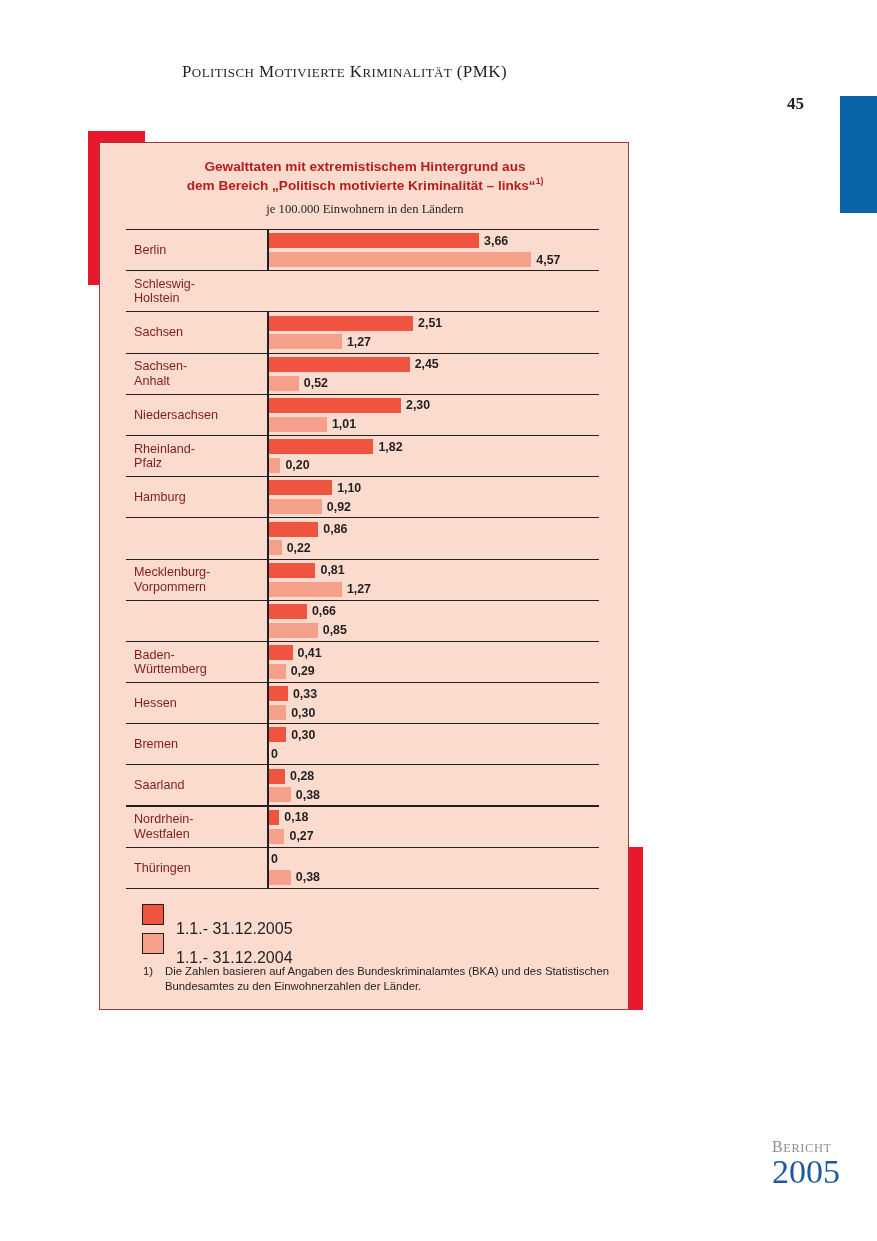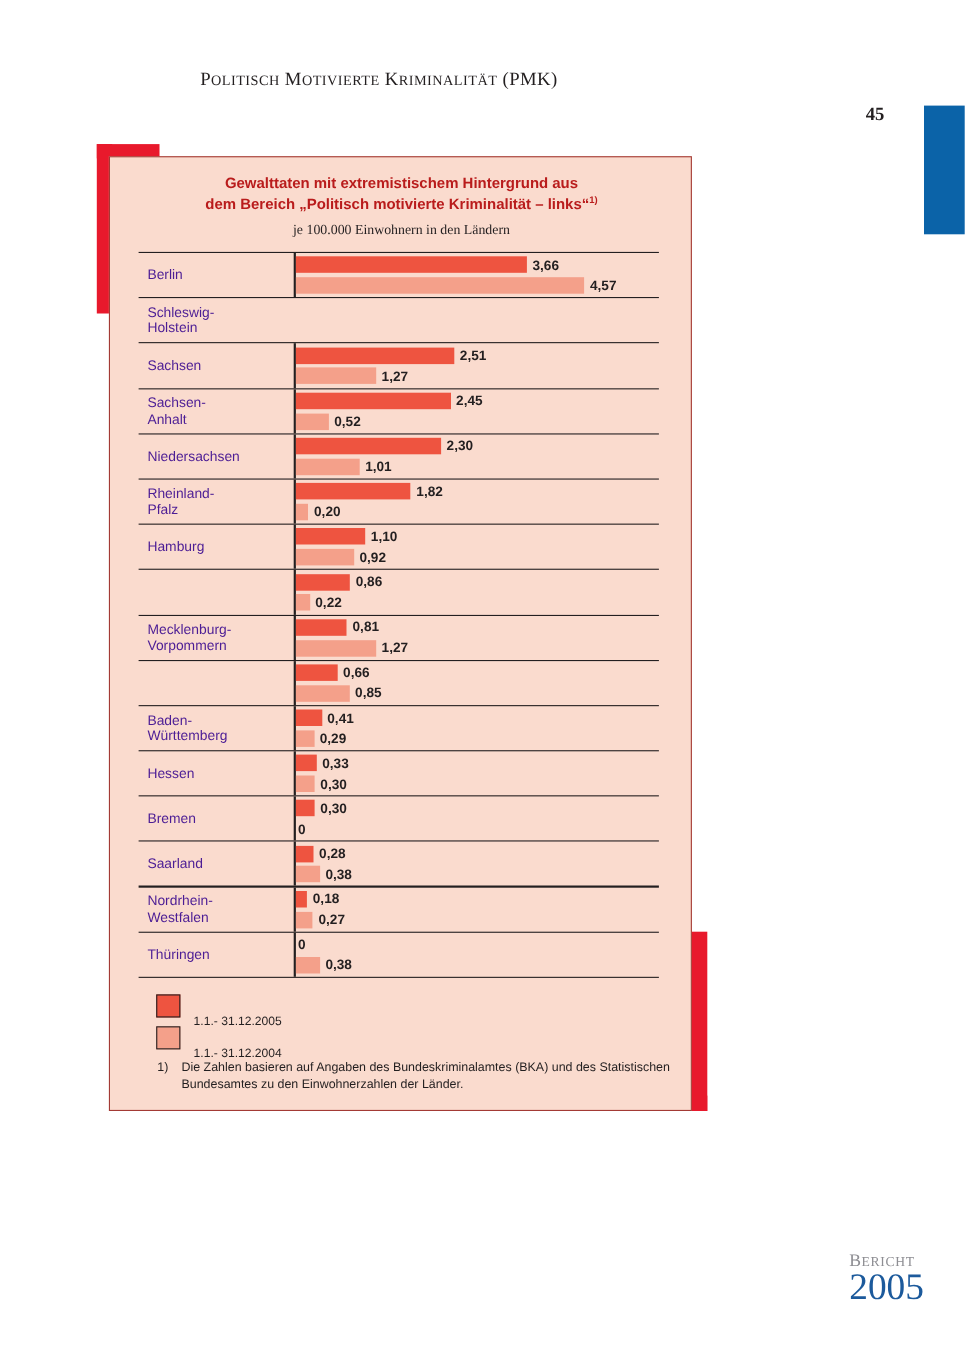--- a/index.html
+++ b/index.html
@@ -111,21 +111,21 @@
   .chart-row.thick-sep { border-bottom: 2.2px solid #231f20; }
 
   .row-label {
     position: absolute;
     left: 8px; top: 0;
     width: 116px; height: 100%;
     display: flex;
     flex-direction: column;
     justify-content: center;
     font-size: 12.6px;
-    color: #4c1d95;
+    color: #7f1d1d;
     line-height: 14.4px;
   }
 
   .bars-zone {
     position: absolute;
     left: 141px; top: 0;
     right: 0; height: 100%;
     border-left: 2.1px solid #231f20;
   }
 
@@ -168,21 +168,21 @@
   }
   .legend-swatch {
     width: 22px; height: 21px;
     border: 1px solid #231f20;
     flex: none;
   }
   .legend-swatch.current { background: #ee5440; }
   .legend-swatch.previous { background: #f4a08a; }
   .legend-label {
     margin-left: 12px;
-    font-size: 11px;
+    font-size: 16px;
     color: #231f20;
     white-space: nowrap;
     margin-top: 28px;
   }
 
   
   #footnote {
     position: absolute;
     left: 43px; top: 821px;
     width: 470px;

